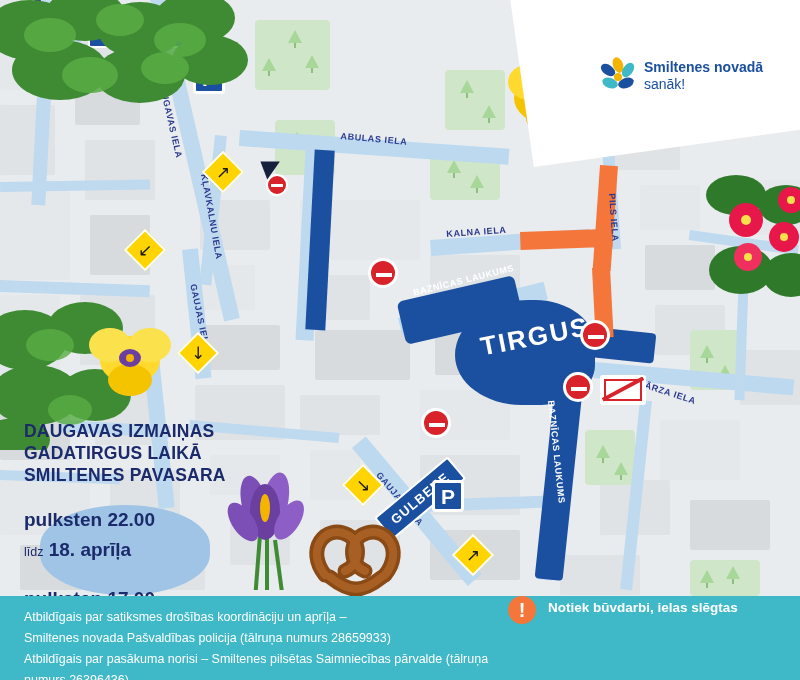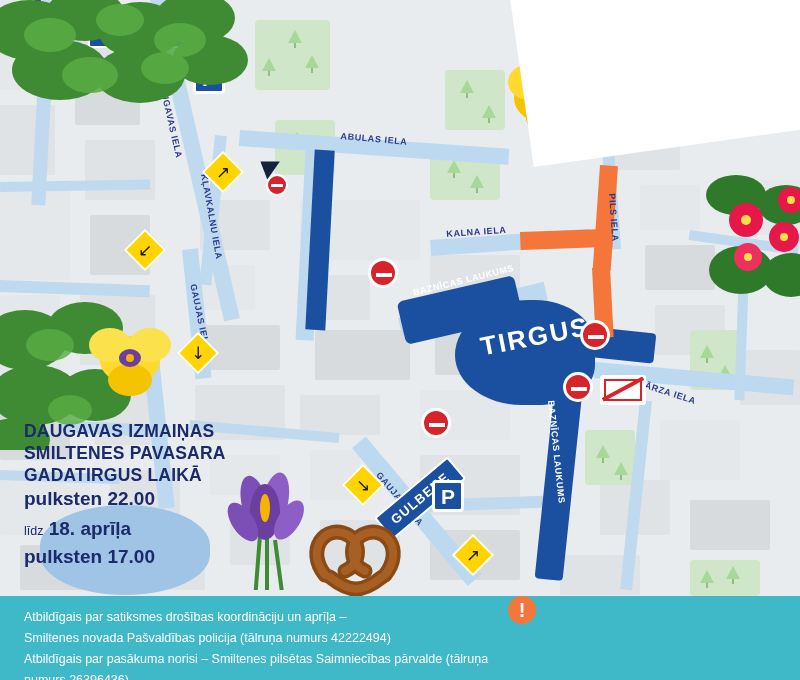--- a/index.html
+++ b/index.html
@@ -85,21 +85,21 @@
   
   #crocus{left:205px;top:460px;width:110px;height:130px;}
   
   #pretzel{left:300px;top:505px;width:105px;height:92px;}
 
   
   .info{position:absolute;left:24px;top:420px;width:300px;}
   .info .ttl{color:#1b2a6b;font-size:17.5px;font-weight:bold;line-height:22px;letter-spacing:.2px;}
   .info .row{color:#1b2a6b;font-size:19px;font-weight:bold;line-height:25px;margin-top:5px;}
   .info .row .pre{font-size:12.5px;font-weight:normal;}
-  .info .row2{color:#1b2a6b;font-size:19px;font-weight:bold;line-height:25px;}
+  .info .row2{color:#1b2a6b;font-size:19px;font-weight:bold;line-height:25px;margin-top:21px;}
 
   
   .footer{position:absolute;left:0;top:596px;width:800px;height:84px;background:#3fb8c8;}
   .footer .txt{position:absolute;left:24px;top:11px;color:#ffffff;font-size:12.5px;line-height:21px;width:470px;}
   .alert-circle{position:absolute;left:508px;top:596px;width:28px;height:28px;border-radius:50%;background:#f4763a;
     color:#ffffff;font-size:20px;font-weight:bold;text-align:center;line-height:28px;}
   .alert-text{position:absolute;left:548px;top:600px;color:#ffffff;font-size:13.5px;font-weight:bold;}
 </style>
 </head>
 <body>
@@ -322,20 +322,36 @@
         <ellipse cx="48" cy="108" rx="34" ry="26" fill="#f5c400"></ellipse>
         <ellipse cx="30" cy="92" rx="22" ry="18" fill="#ffd92e"></ellipse>
         <ellipse cx="68" cy="92" rx="22" ry="18" fill="#ffd92e"></ellipse>
         <ellipse cx="48" cy="128" rx="22" ry="16" fill="#f0b500"></ellipse>
         <ellipse cx="48" cy="106" rx="12" ry="10" fill="#e8a400"></ellipse>
       </g>
     </svg>
   </div>
 
   <div id="logo-wedge"></div>
+  <div id="logo-box">
+    <svg width="44" height="44" viewBox="0 0 44 44">
+      <g>
+        <ellipse cx="22" cy="10" rx="5" ry="8" fill="#f4b400" transform="rotate(-20 22 10)"></ellipse>
+        <ellipse cx="32" cy="15" rx="5" ry="8" fill="#3fb8c8" transform="rotate(35 32 15)"></ellipse>
+        <ellipse cx="12" cy="15" rx="5" ry="8" fill="#1b4fa0" transform="rotate(-55 12 15)"></ellipse>
+        <ellipse cx="30" cy="28" rx="5" ry="8" fill="#1b4fa0" transform="rotate(70 30 28)"></ellipse>
+        <ellipse cx="14" cy="28" rx="5" ry="8" fill="#3fb8c8" transform="rotate(-70 14 28)"></ellipse>
+        <ellipse cx="22" cy="22" rx="4" ry="4" fill="#f4b400"></ellipse>
+      </g>
+    </svg>
+    <div class="logo-text">
+      <div>Smiltenes novadā</div>
+      <div class="l2">sanāk!</div>
+    </div>
+  </div>
 
   <div class="photo" id="r-primula">
     <svg width="110" height="135" viewBox="0 0 110 135">
       <g fill="#2f7a2a">
         <ellipse cx="30" cy="20" rx="30" ry="20"></ellipse>
         <ellipse cx="80" cy="30" rx="28" ry="20"></ellipse>
         <ellipse cx="35" cy="95" rx="32" ry="24"></ellipse>
         <ellipse cx="85" cy="100" rx="28" ry="22"></ellipse>
       </g>
       <g>
@@ -403,32 +419,33 @@
       <g fill="none" stroke="#a75f23" stroke-width="8" stroke-linecap="round">
         <path d="M25 70 C5 45 25 18 48 30 C62 38 60 60 45 66"></path>
         <path d="M85 70 C105 45 85 18 62 30 C48 38 50 60 65 66"></path>
         <path d="M30 72 C50 88 62 88 82 72"></path>
       </g>
     </svg>
   </div>
 
   <div class="info">
     <div class="ttl">DAUGAVAS IZMAIŅAS</div>
+    <div class="ttl">GADATIRGUS LAIKĀ</div>
     <div class="ttl">SMILTENES PAVASARA</div>
-    <div class="ttl">GADATIRGUS LAIKĀ</div>
     <div class="row2">pulksten 22.00</div>
     <div class="row">
       <span class="pre">līdz</span>
       <span>18. aprīļa</span>
     </div>
     <div class="row2">pulksten 17.00</div>
   </div>
 
   <div class="footer">
     <div class="txt">
       <div>Atbildīgais par satiksmes drošības koordināciju un aprīļa –</div>
-      <div>Smiltenes novada Pašvaldības policija (tālruņa numurs 42222494)</div>
+      <div>Smiltenes novada Pašvaldības policija (tālruņa numurs 28659933)</div>
       <div>Atbildīgais par pasākuma norisi – Smiltenes pilsētas Saimniecības pārvalde (tālruņa numurs 26396436)</div>
     </div>
   </div>
   <div class="alert-circle">!</div>
+  <div class="alert-text">Notiek būvdarbi, ielas slēgtas</div>
 
 </div>
 
 </body></html>

